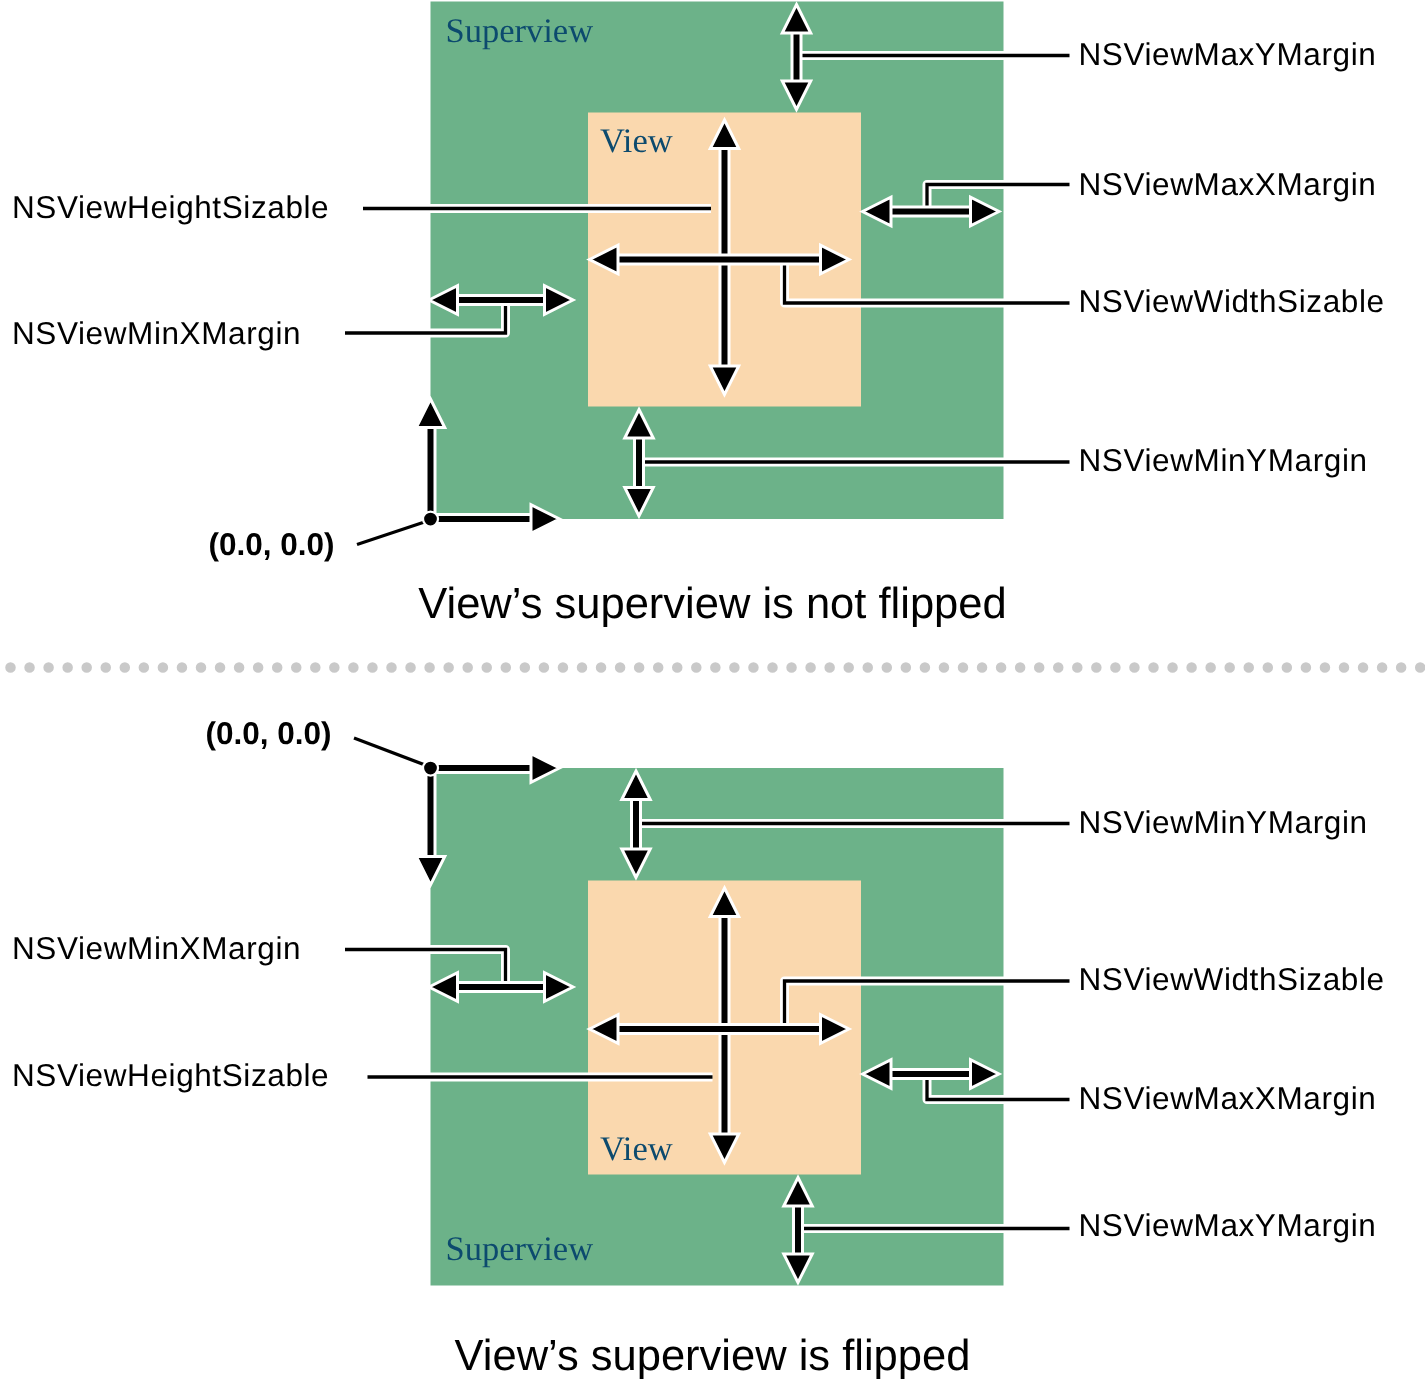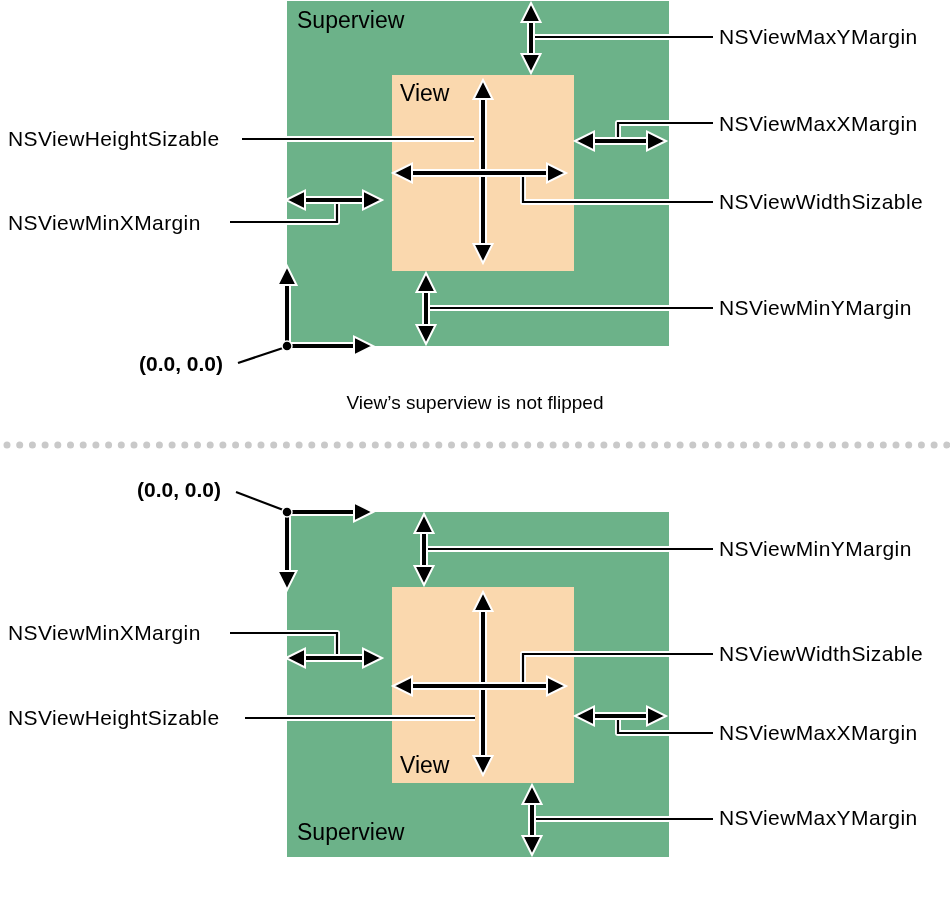--- a/index.html
+++ b/index.html
@@ -3,26 +3,26 @@
 <meta charset="utf-8">
 <style>
   html,body{margin:0;padding:0;background:#fff;}
   .canvas{
     position:relative;width:950px;height:923px;background:#fff;overflow:hidden;
     font-family:"Liberation Sans","DejaVu Sans",sans-serif;color:#000;
   }
   .rect{position:absolute;}
   .superview{background:var(--superview-fill,#6cb289);}
   .view{background:var(--view-fill,#fad8ae);text-align:right;}
-  .rect-label{position:absolute;font-size:23px;line-height:27px;color:#000000;white-space:nowrap;}
+  .rect-label{position:absolute;font-size:23px;line-height:27px;color:#0c4a6e;white-space:nowrap;font-family:Liberation Serif, serif;}
   .lbl{position:absolute;font-size:21px;line-height:20px;letter-spacing:0.4px;white-space:nowrap;text-align:right;}
   .lbl.right{left:719px;}
   .lbl.left{left:8px;}
   .origin{position:absolute;font-size:21px;line-height:22px;white-space:nowrap;font-weight:bold;}
-  .caption{position:absolute;left:0;width:950px;text-align:center;font-size:19px;line-height:24px;}
+  .caption{position:absolute;left:0;width:950px;text-align:center;font-size:29px;line-height:24px;}
   svg.gfx{position:absolute;left:0;top:0;pointer-events:none;}
 </style>
 </head>
 <body>
 
 <div class="canvas">
 
   <div class="rect superview" style="left:287px;top:1px;width:382px;height:345px;">
     <span class="rect-label" style="left:10px;top:6px;">Superview</span>
   </div>
@@ -48,20 +48,21 @@
   </div>
 
   <div class="lbl left" style="top:623px;">NSViewMinXMargin</div>
   <div class="lbl left" style="top:708px;">NSViewHeightSizable</div>
   <div class="lbl right" style="top:539px;">NSViewMinYMargin</div>
   <div class="lbl right" style="top:644px;">NSViewWidthSizable</div>
   <div class="lbl right" style="top:723px;">NSViewMaxXMargin</div>
   <div class="lbl right" style="top:808px;">NSViewMaxYMargin</div>
 
   <div class="origin" style="left:137px;top:479px;">(0.0, 0.0)</div>
+  <div class="caption" style="top:892px;">View’s superview is flipped</div>
 
   <svg id="gfx" class="gfx" width="950" height="923" viewBox="0 0 950 923">
       <line x1="7" y1="445" x2="947" y2="445" stroke="#c9c9c9" stroke-width="7" stroke-dasharray="0 12.7" stroke-linecap="round"></line>
       <g>
         <polyline points="534,37 713,37" fill="none" stroke="#ffffff" stroke-width="6" stroke-linejoin="round"></polyline>
         <polyline points="534,37 713,37" fill="none" stroke="#000000" stroke-width="2.2" stroke-linejoin="miter"></polyline>
       </g>
       <g>
         <polyline points="618,141 618,123 713,123" fill="none" stroke="#ffffff" stroke-width="6" stroke-linejoin="round"></polyline>
         <polyline points="618,141 618,123 713,123" fill="none" stroke="#000000" stroke-width="2.2" stroke-linejoin="miter"></polyline>

